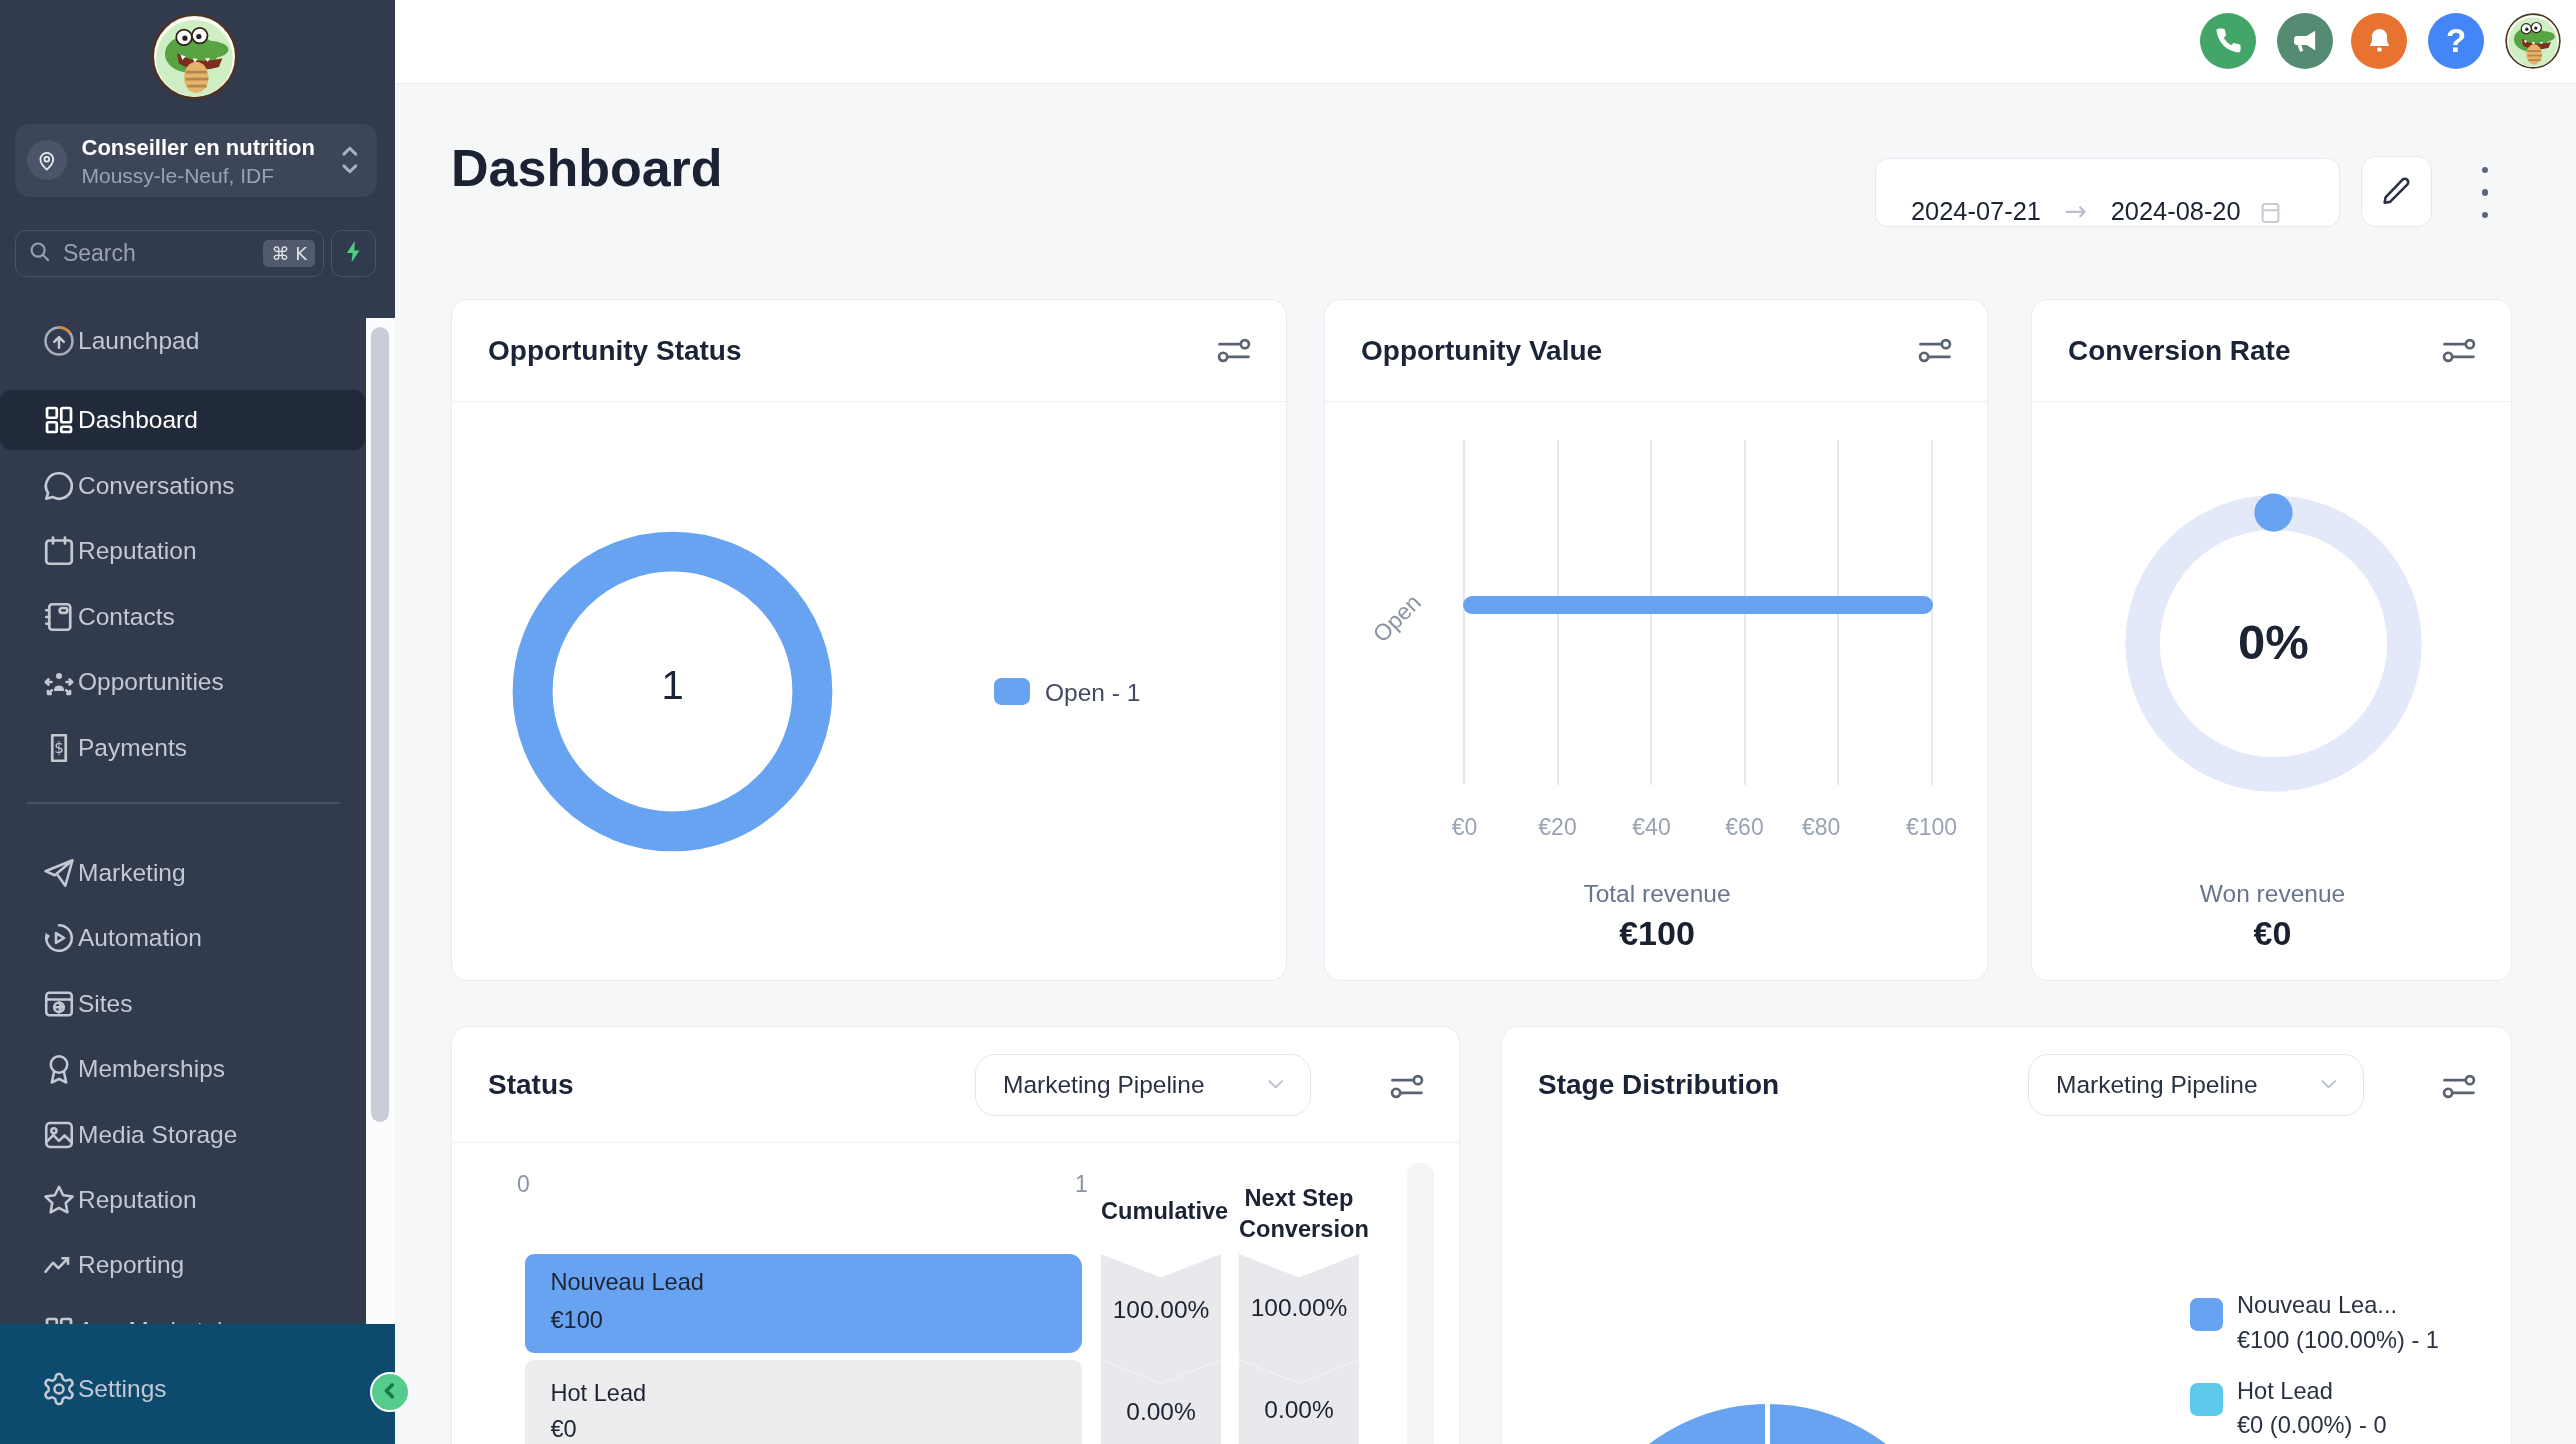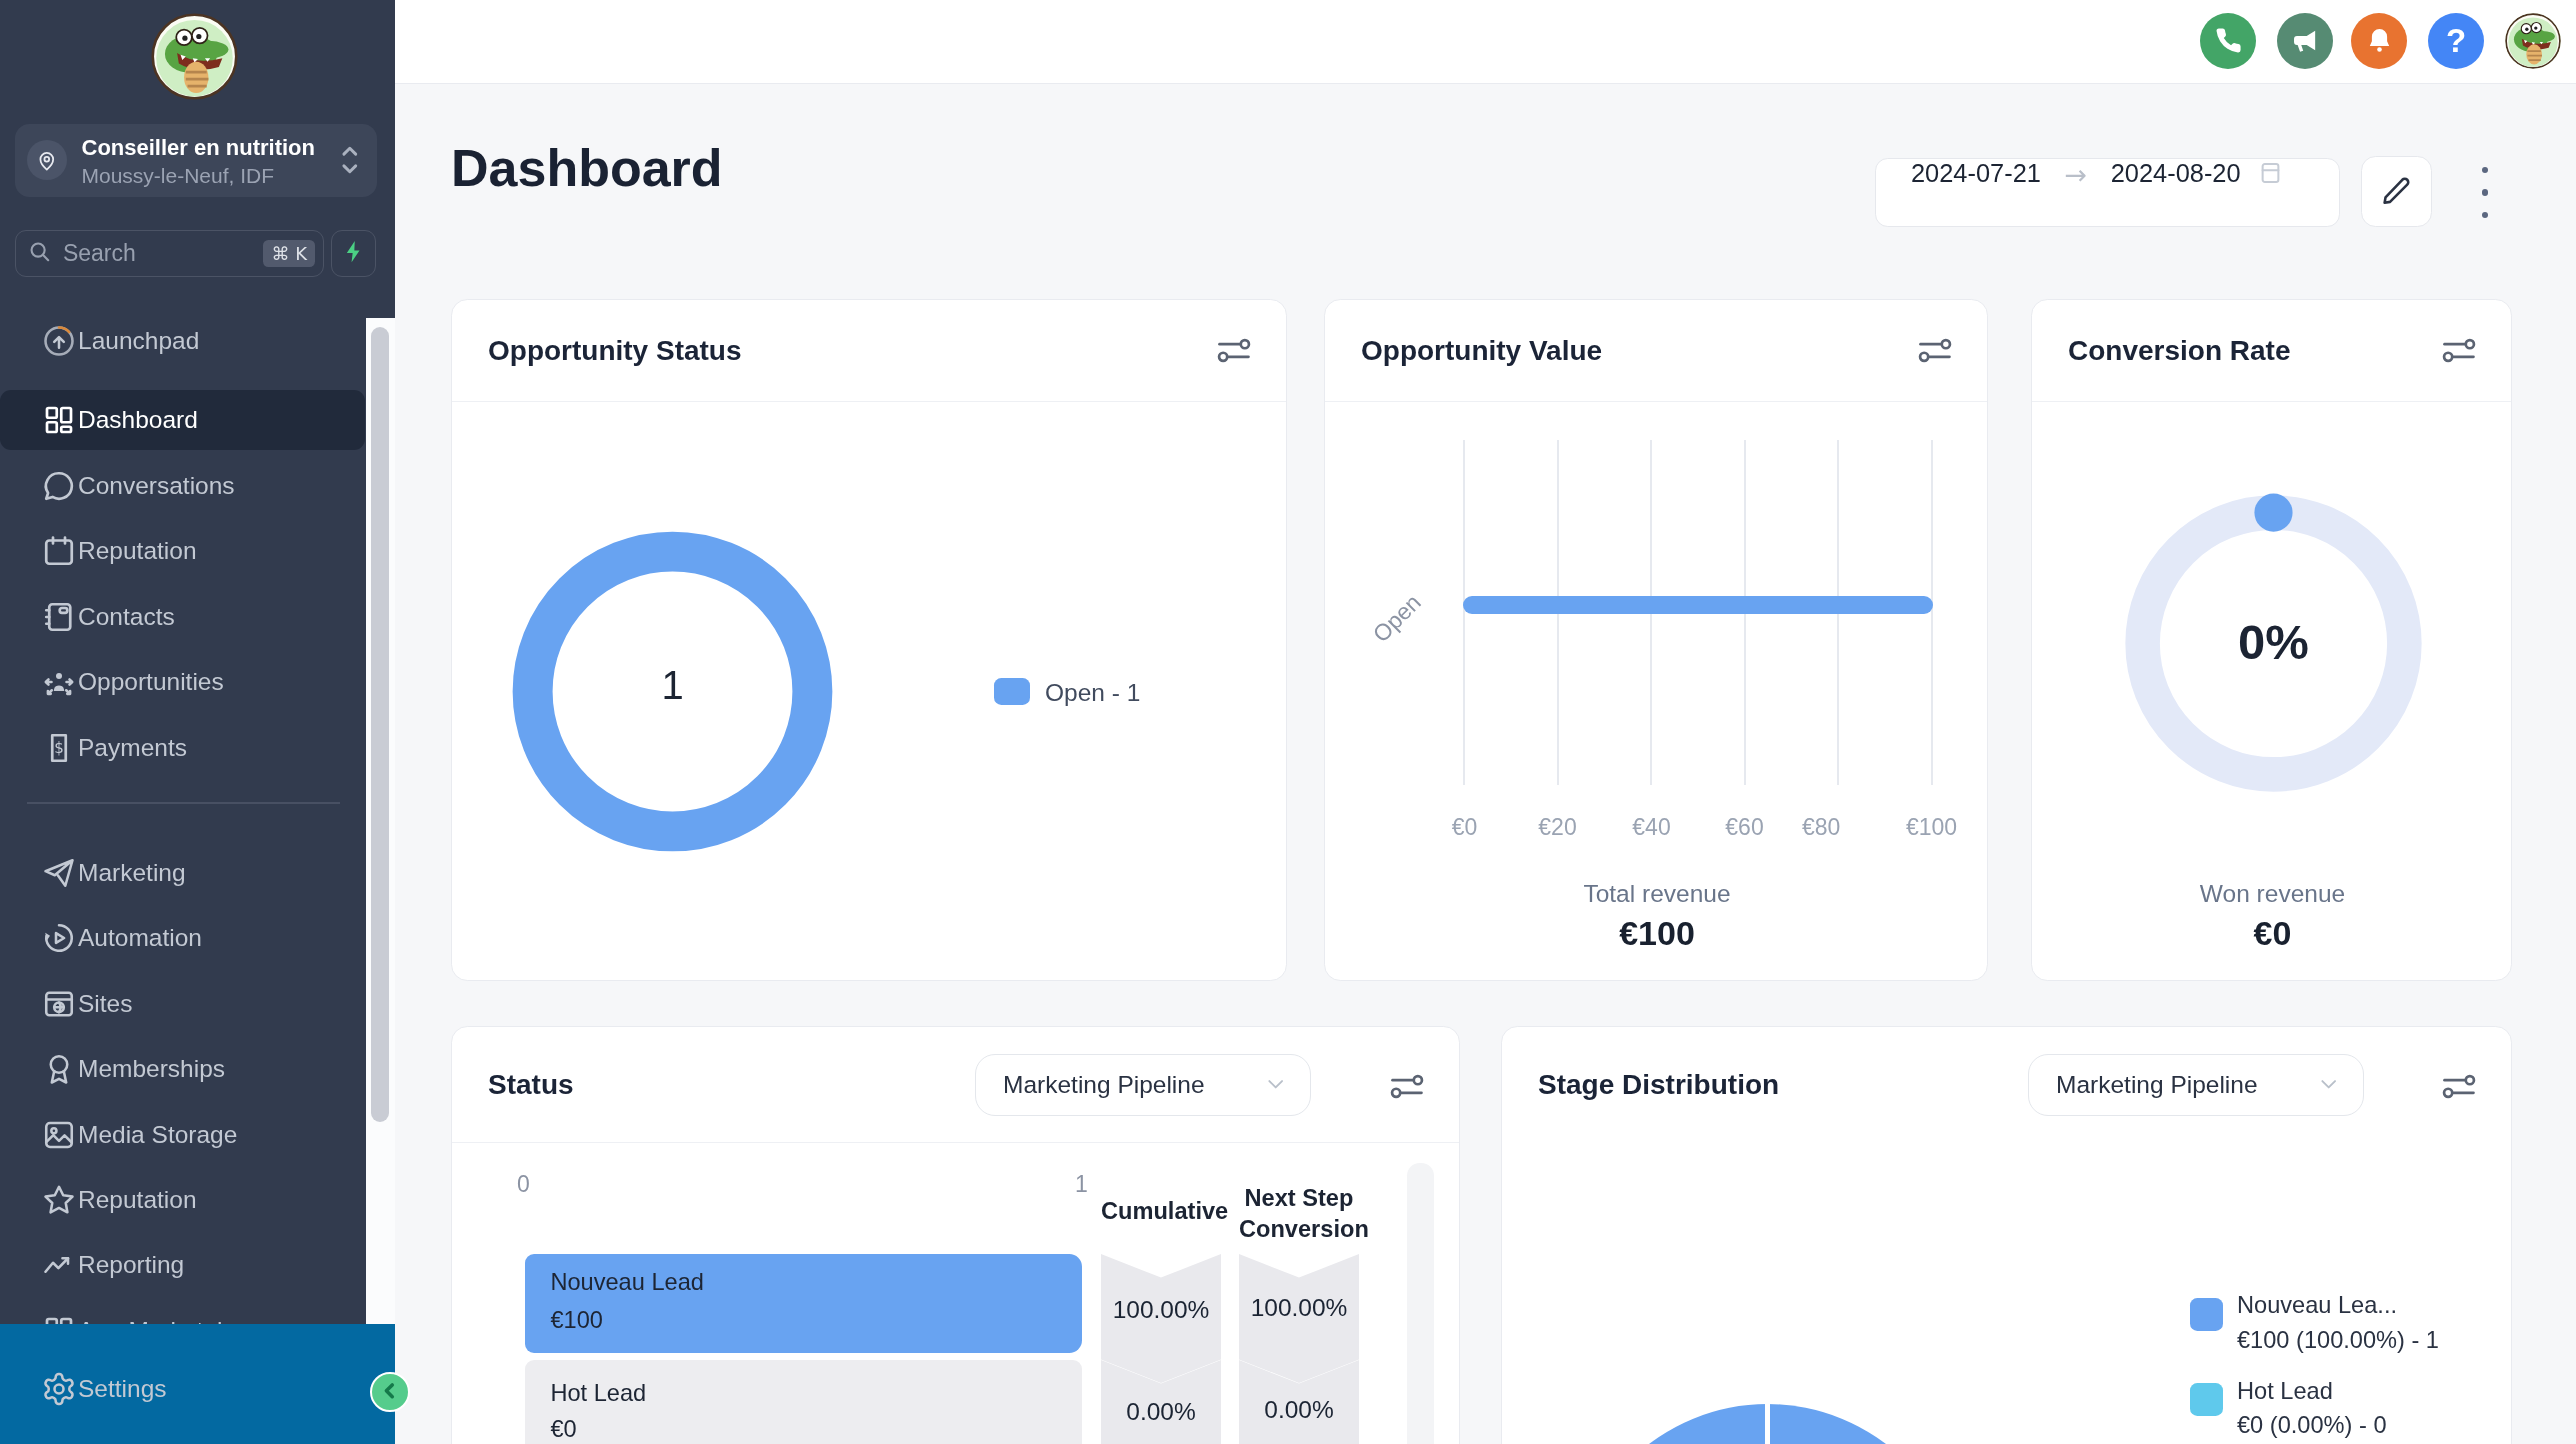--- a/index.html
+++ b/index.html
@@ -38,29 +38,29 @@
               color:#c3c9d3; cursor:pointer; border-radius:11px; }
   .nav-item .nicon { position:absolute; left:40px; width:38px; height:38px; display:flex;
                      align-items:center; justify-content:center; }
   .nav-item .nlabel { position:absolute; left:78px; font-size:24.5px; white-space:nowrap; }
   .nav-item.active { background:#212a3b; color:#ffffff; }
   .side-divider { position:absolute; left:27px; top:802px; width:313px; height:1.8px; background:#485063; }
 
   .side-scroll-track { position:absolute; left:366px; top:318px; width:29px; height:1006px; background:#fbfcfd; }
   .side-scroll-thumb { position:absolute; left:5.4px; top:9px; width:18px; height:795px; background:#c9ccd4; border-radius:9px; }
 
-  .sidebar-bottom { position:absolute; left:0; top:1324px; width:395px; height:120px; background:#0369a1; z-index:8; }
+  .sidebar-bottom { position:absolute; left:0; top:1324px; width:395px; height:120px; background:#0c4a6e; z-index:8; }
   .collapse-btn { position:absolute; left:370px; top:1372px; width:40px; height:40px; border-radius:50%;
                   background:#55cc8c; border:2.7px solid #ffffff; z-index:20; display:flex; align-items:center;
                   justify-content:center; color:#15794a; cursor:pointer; }
 
   
   .page-title { position:absolute; left:451px; top:138px; font-size:52px; font-weight:600; color:#1a2233; z-index:2; }
   .date-pill { position:absolute; left:1875px; top:158px; width:465px; height:69px; background:#ffffff;
-               border:1.8px solid #e6e8ed; border-radius:12.7px; display:flex; align-items:flex-start; z-index:2; cursor:pointer; }
+               border:1.8px solid #e6e8ed; border-radius:12.7px; display:flex; align-items:flex-end; z-index:2; cursor:pointer; }
   .date-txt { font-size:25.4px; color:#1c2433; white-space:nowrap; }
   .date-arrow { font-size:27px; color:#b9bfc9; margin:0 23.6px; font-family:"DejaVu Sans",sans-serif; }
   .edit-btn { position:absolute; left:2361px; top:156px; width:71px; height:71px; background:#ffffff;
               border:1.8px solid #e6e8ed; border-radius:14.5px; display:flex; align-items:center; justify-content:center;
               color:#2a3242; z-index:2; cursor:pointer; }
   .kebab { position:absolute; left:2472px; top:167px; width:25.4px; height:51px; display:flex; flex-direction:column;
            align-items:center; justify-content:space-between; z-index:2; cursor:pointer; }
   .kebab i { width:6.4px; height:6.4px; border-radius:50%; background:#5b6780; }
 
   

